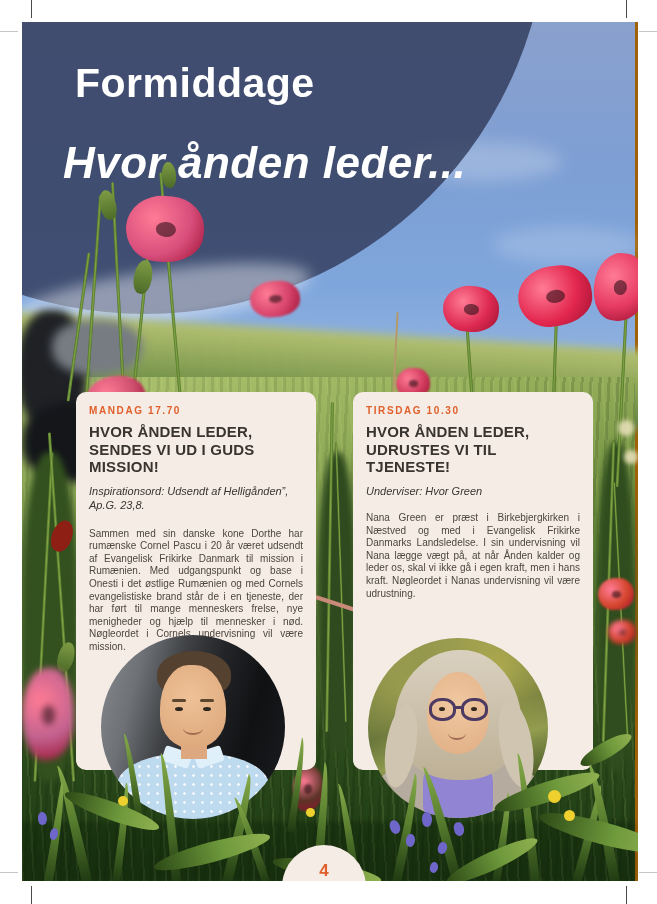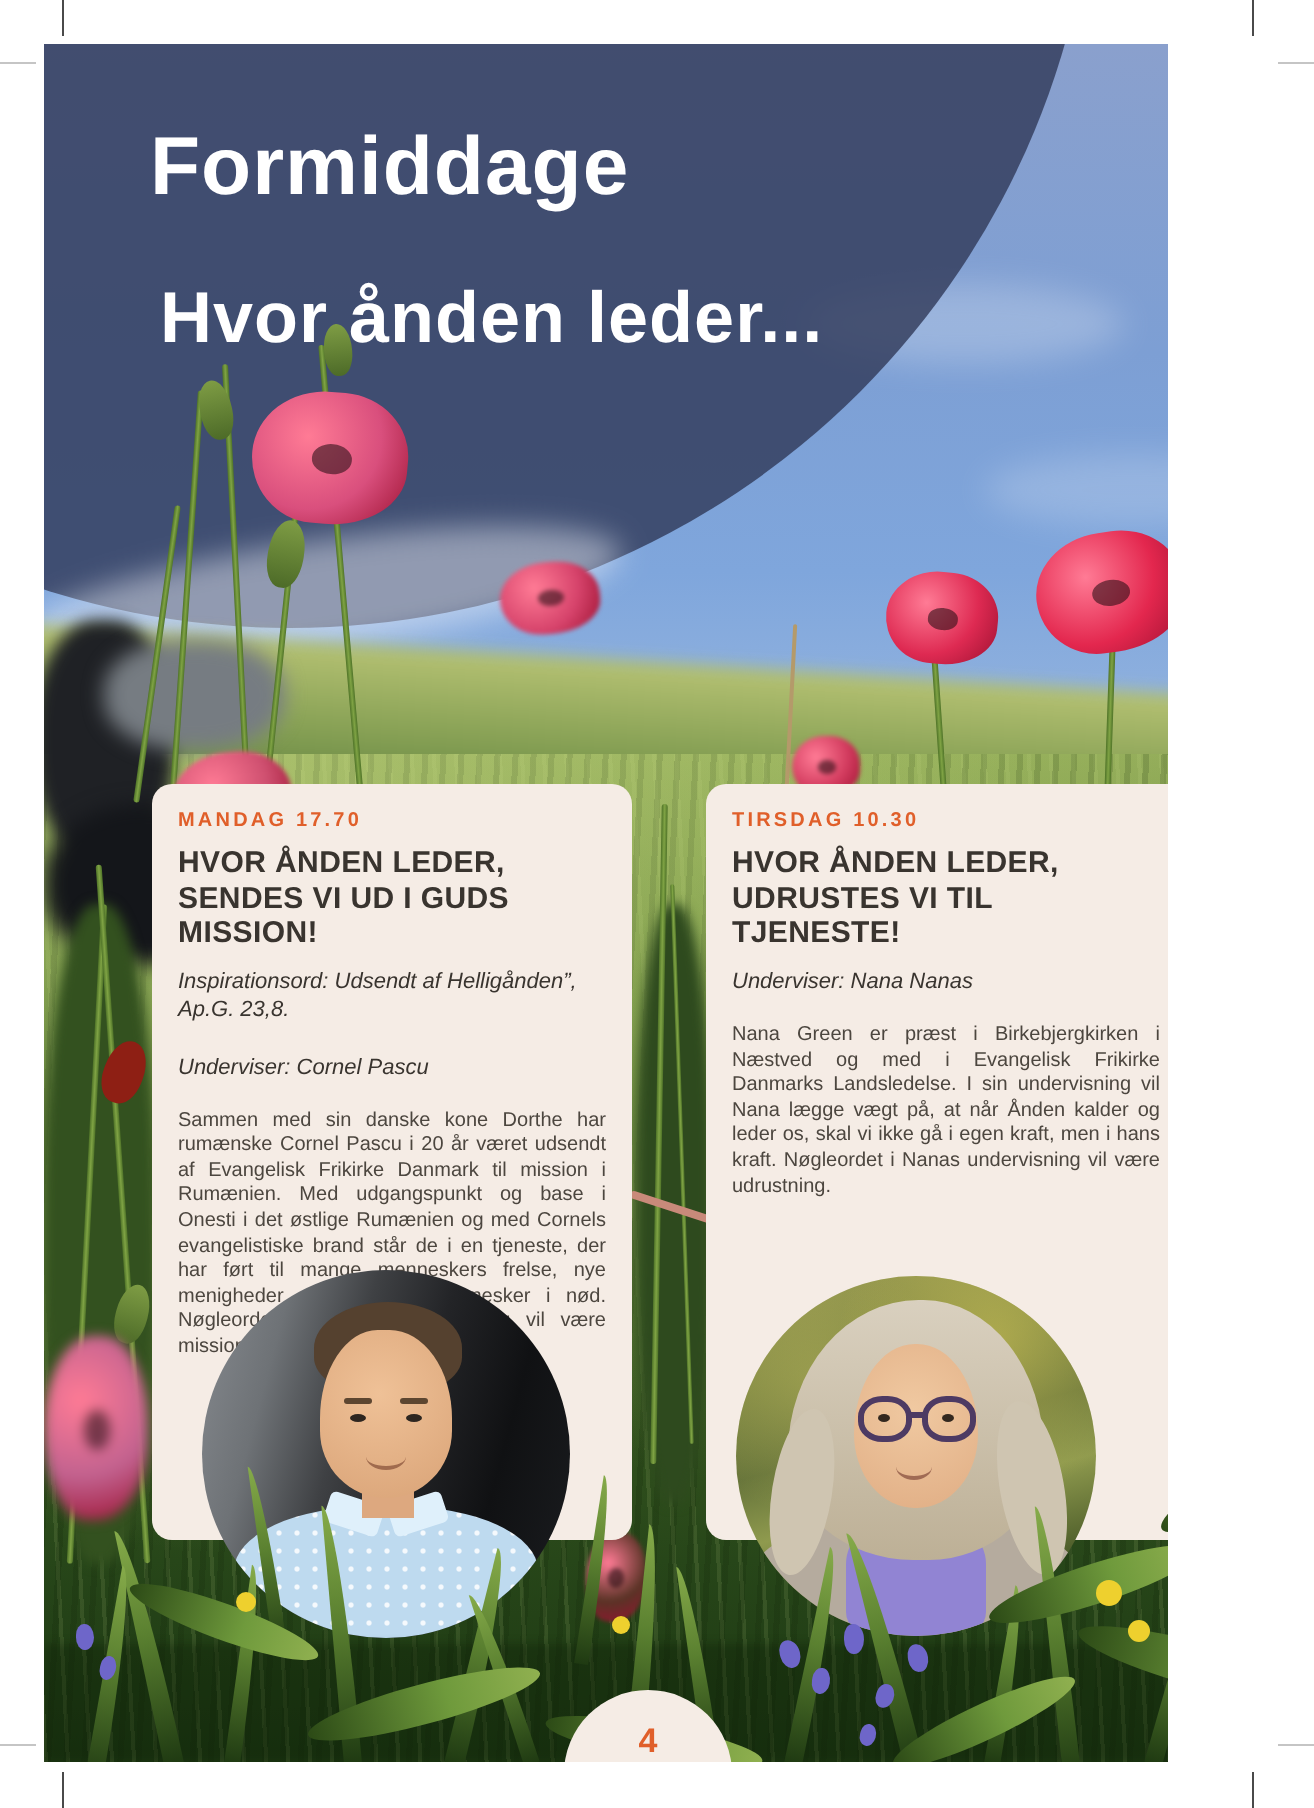--- a/index.html
+++ b/index.html
@@ -10,41 +10,41 @@
     --body-text:#4C463F;
   }
   *{box-sizing:border-box;margin:0;padding:0}
   body{background:#fff;font-family:"Liberation Sans","DejaVu Sans",sans-serif}
   .canvas{position:relative;width:657px;height:904px;background:#fff;overflow:hidden}
   
   .crop{position:absolute;background:#bdbdbd}
   .crop.v{width:1px;height:18px;background:#4a4a4a}
   .crop.h{height:1px;width:18px;background:#c5c5c5}
   
-  .page{position:absolute;left:22px;top:22px;width:562px;height:859px;overflow:hidden;background:#a16207}
+  .page{position:absolute;left:22px;top:22px;width:616px;height:859px;overflow:hidden;background:#a16207}
   .photo{position:absolute;inset:0}
   .abs{position:absolute}
   .sky{position:absolute;left:0;top:0;width:613px;height:440px;z-index:0;
        background:linear-gradient(180deg,#8aa0cd 0%,#7d9fd4 35%,#7fa6dc 60%,#a9c2e2 100%)}
   .hill{position:absolute;left:-30px;top:310px;width:700px;height:80px;z-index:3;
         background:linear-gradient(180deg,#b6c273 0%,#86a054 55%,#5f8140 100%);
         transform:rotate(3.5deg);filter:blur(4px)}
   .meadow{position:absolute;left:0;top:355px;width:613px;height:504px;z-index:3;
         background:
           radial-gradient(ellipse at 18% 8%, rgba(200,220,130,.5), transparent 55%),
           radial-gradient(ellipse at 72% 18%, rgba(170,200,100,.4), transparent 50%),
           repeating-linear-gradient(93deg, rgba(20,40,10,.22) 0 3px, transparent 3px 9px),
           repeating-linear-gradient(87deg, rgba(225,240,160,.10) 0 2px, transparent 2px 11px),
           linear-gradient(180deg,#8fa758 0%,#5e7f35 25%,#3c5c22 55%,#274619 80%,#1c3712 100%)}
   .title-circle{position:absolute;left:-280px;top:-514px;width:806px;height:806px;border-radius:50%;
         background:var(--title-circle-blue);z-index:2}
   .edge-glow{position:absolute;left:-10px;top:248px;width:300px;height:54px;border-radius:50%;
         background:rgba(244,247,252,.45);filter:blur(7px);transform:rotate(-8deg);z-index:2}
   .page-title{position:absolute;left:53px;top:38px;z-index:6;color:#fff;font-size:41px;font-weight:bold;letter-spacing:.5px}
-  .page-subtitle{position:absolute;left:58px;top:116px;z-index:6;color:#fff;font-size:36px;font-weight:bold;letter-spacing:.5px}
+  .page-subtitle{position:absolute;left:41px;top:116px;z-index:6;color:#fff;font-size:44px;font-weight:bold;font-style:italic;letter-spacing:.5px}
   
   .st{position:absolute;background:linear-gradient(90deg,#4f7328,#7fa344,#4f7328);border-radius:3px;z-index:4}
   .pp{position:absolute;border-radius:52% 48% 55% 45%/55% 52% 48% 55%;z-index:4}
   .pp::after{content:"";position:absolute;left:38%;top:40%;width:26%;height:22%;border-radius:50%;background:rgba(30,10,15,.55)}
   .bd{position:absolute;background:linear-gradient(180deg,#7e9c44,#4d6b28);border-radius:50% 50% 45% 45%;z-index:4}
   .blob{position:absolute;border-radius:45%;z-index:3}
   .cloud{position:absolute;border-radius:50%;background:#fff;z-index:1}
   .bl{position:absolute;background:linear-gradient(to top,#1f3a12,#5a8030 55%,#86ab4a);border-radius:0 100% 0 0/0 100% 0 0;transform-origin:bottom center;z-index:7}
   .lf{position:absolute;background:linear-gradient(90deg,#2c4a16,#6f9a3c 60%,#90b050);border-radius:50%;z-index:7}
   .fl{position:absolute;border-radius:45% 55% 50% 50%;z-index:7}
@@ -171,29 +171,28 @@
     <div class="title-circle"></div>
     <div class="edge-glow"></div>
     <h1 class="page-title">Formiddage</h1>
     <h2 class="page-subtitle">Hvor ånden leder...</h2>
 
     <section class="card left">
       <div class="day">MANDAG 17.70</div>
       <div class="hd">HVOR ÅNDEN LEDER,
 SENDES VI UD I GUDS MISSION!</div>
       <div class="insp">Inspirationsord: Udsendt af Helligånden”, Ap.G. 23,8.</div>
-      <div class="teach">Underviser: Cornel Pascu</div>
       <p class="bodytxt">Sammen med sin danske kone Dorthe har rumænske Cornel Pascu i 20 år været udsendt af Evangelisk Frikirke Danmark til mission i Rumænien. Med udgangspunkt og base i Onesti i det østlige Rumænien og med Cornels evangelistiske brand står de i en tjeneste, der har ført til mange menneskers frelse, nye menigheder og hjælp til mennesker i nød. Nøgleordet i Cornels undervisning vil være mission.</p>
     </section>
 
     <section class="card right">
       <div class="day">TIRSDAG 10.30</div>
       <div class="hd">HVOR ÅNDEN LEDER,
 UDRUSTES VI TIL TJENESTE!</div>
-      <div class="teach">Underviser: Nana Nanas</div>
+      <div class="teach">Underviser: Hvor Green</div>
       <p class="bodytxt">Nana Green er præst i Birkebjergkirken i Næstved og med i Evangelisk Frikirke Danmarks Landsledelse. I sin undervisning vil Nana lægge vægt på, at når Ånden kalder og leder os, skal vi ikke gå i egen kraft, men i hans kraft. Nøgleordet i Nanas undervisning vil være udrustning.</p>
     </section>
 
     <div class="portrait" style="left:79px;top:613px;width:184px;height:184px">
       <div class="fill" style="background:linear-gradient(105deg,#878b90 0%,#6e7276 20%,#3f4144 38%,#232427 55%,#101113 75%,#1b1d20 100%)"></div>
       <div class="abs" style="left:56px;top:16px;width:74px;height:46px;background:#55412f;border-radius:50% 50% 40% 40%"></div>
       <div class="abs" style="left:16px;top:118px;width:152px;height:70px;border-radius:46% 46% 0 0;background:radial-gradient(rgba(255,255,255,.85) 1px,transparent 1.6px) 0 0/9px 9px,#bedaef"></div>
       <div class="abs" style="left:62px;top:114px;width:28px;height:16px;background:#dff0fb;transform:rotate(18deg);border-radius:3px"></div>
       <div class="abs" style="left:94px;top:114px;width:28px;height:16px;background:#dff0fb;transform:rotate(-18deg);border-radius:3px"></div>
       <div class="abs" style="left:80px;top:102px;width:26px;height:22px;background:#dda87f"></div>

